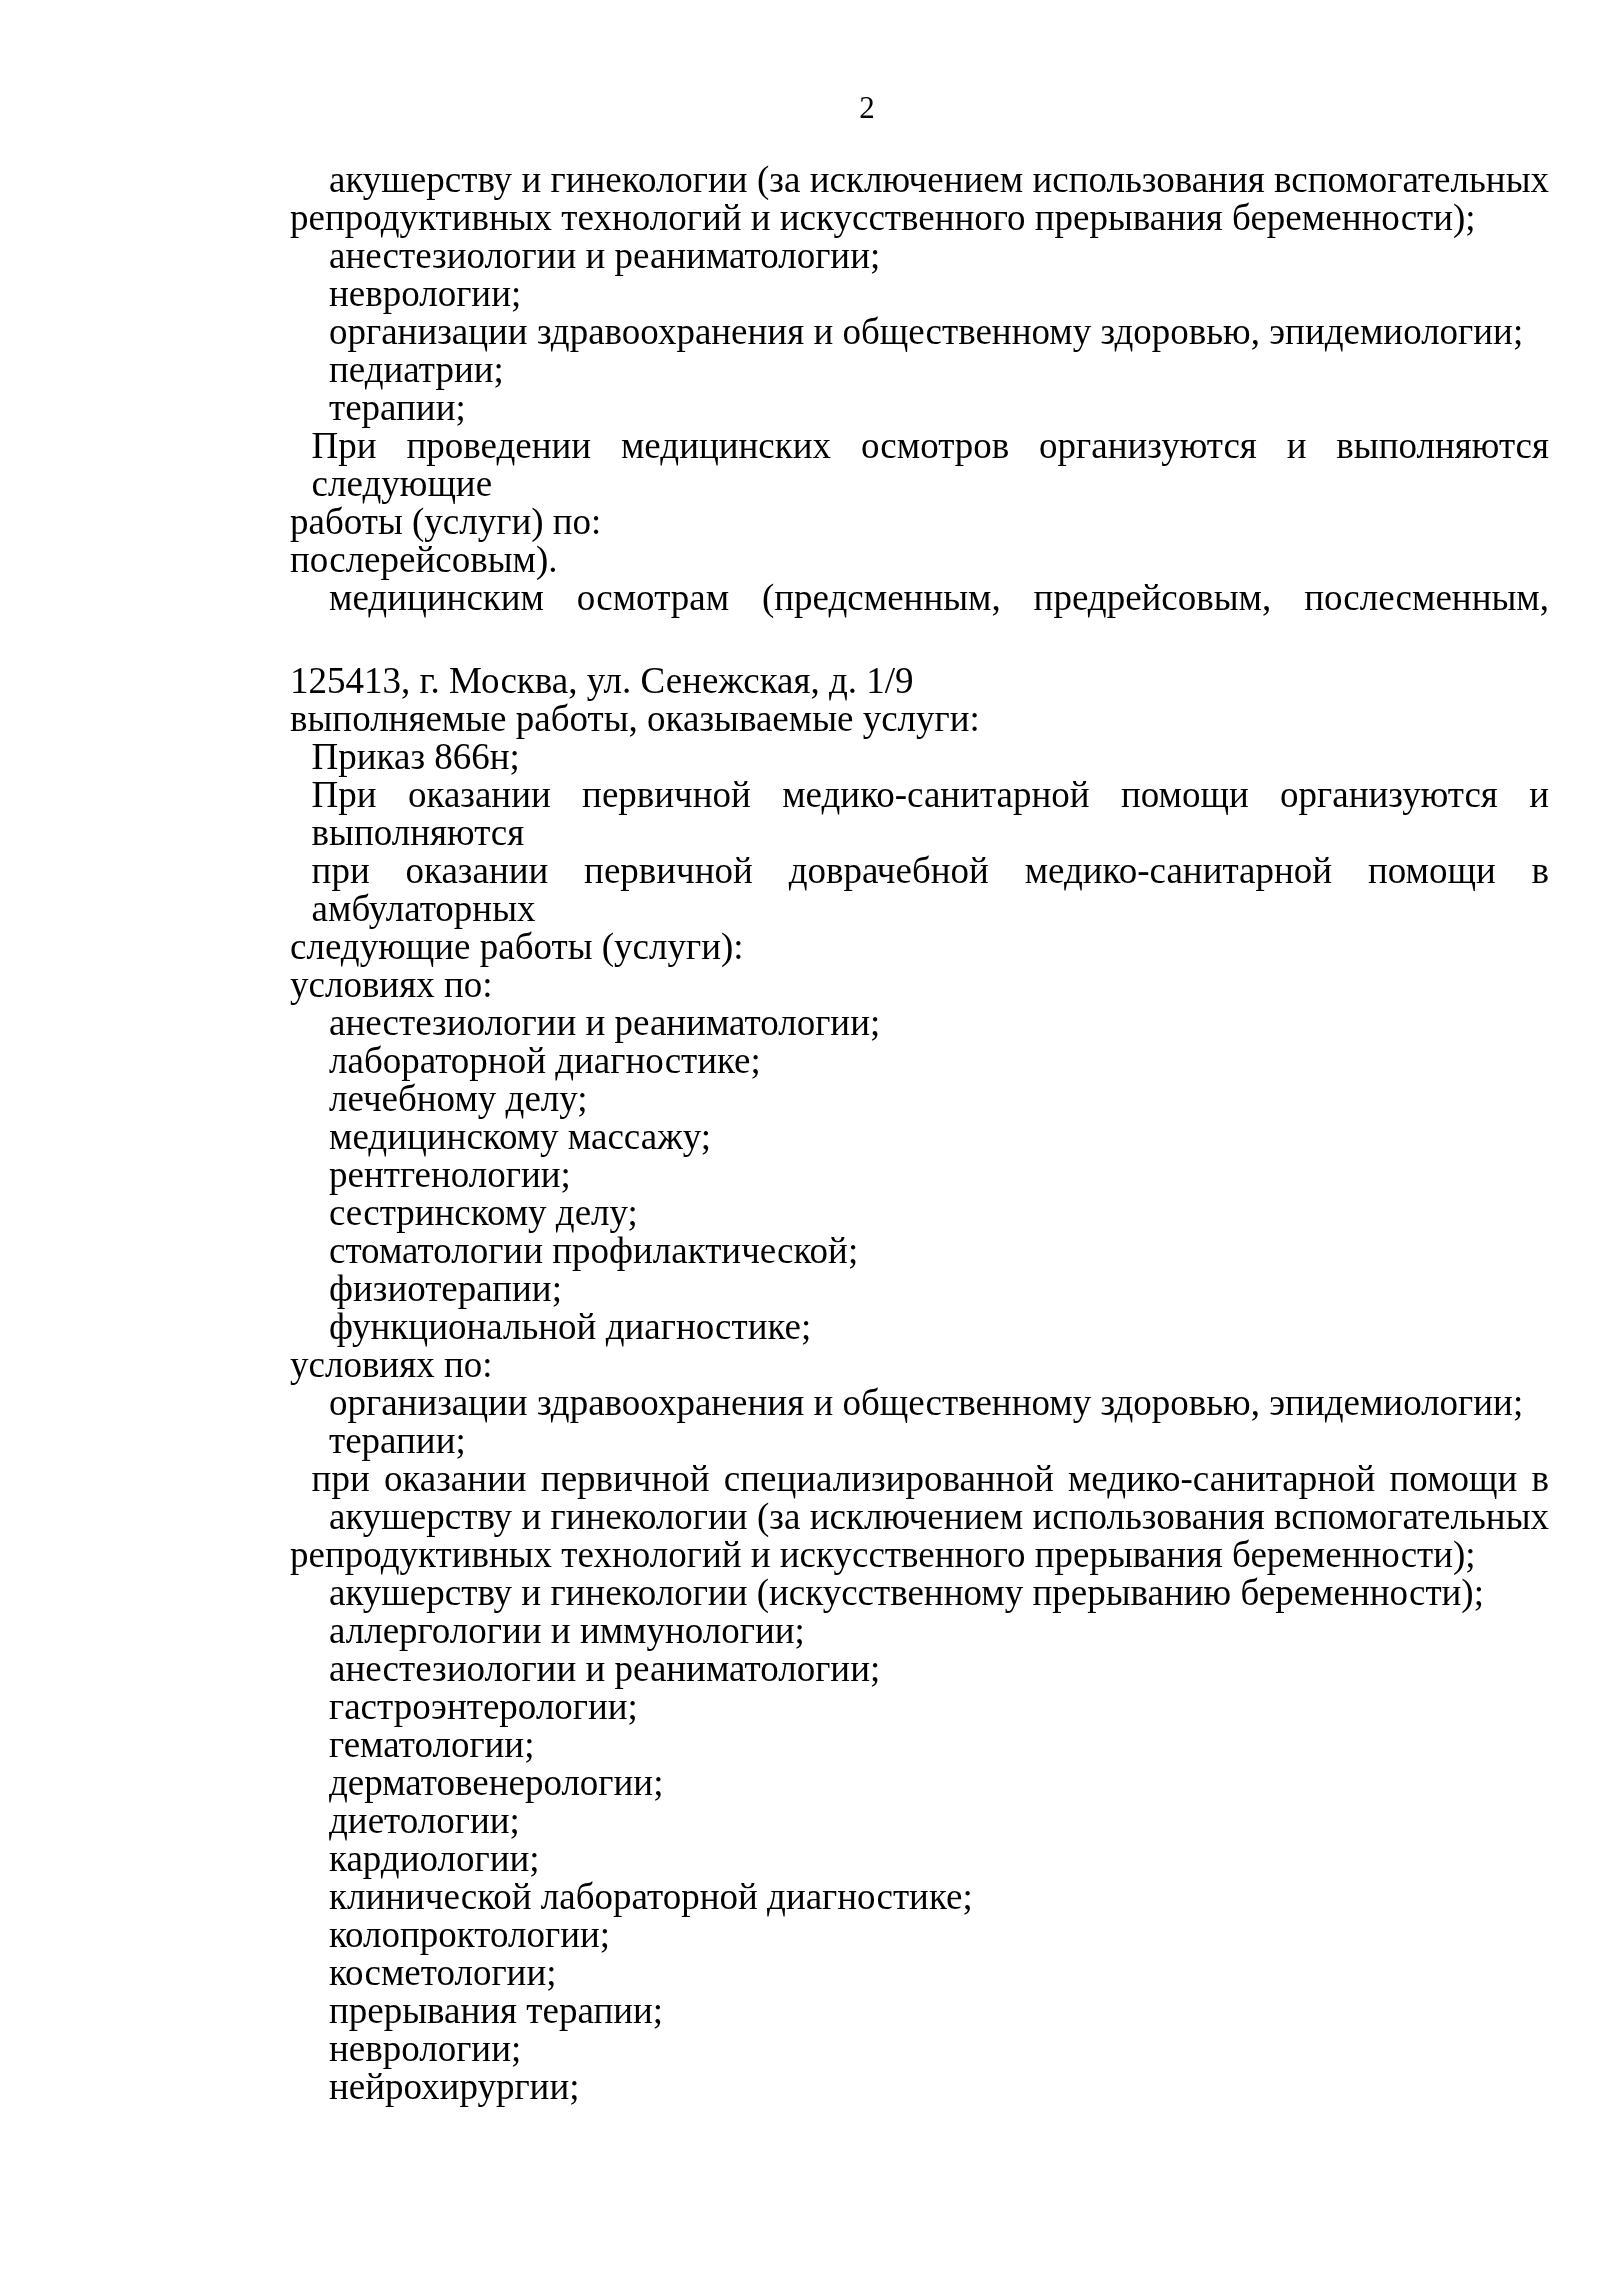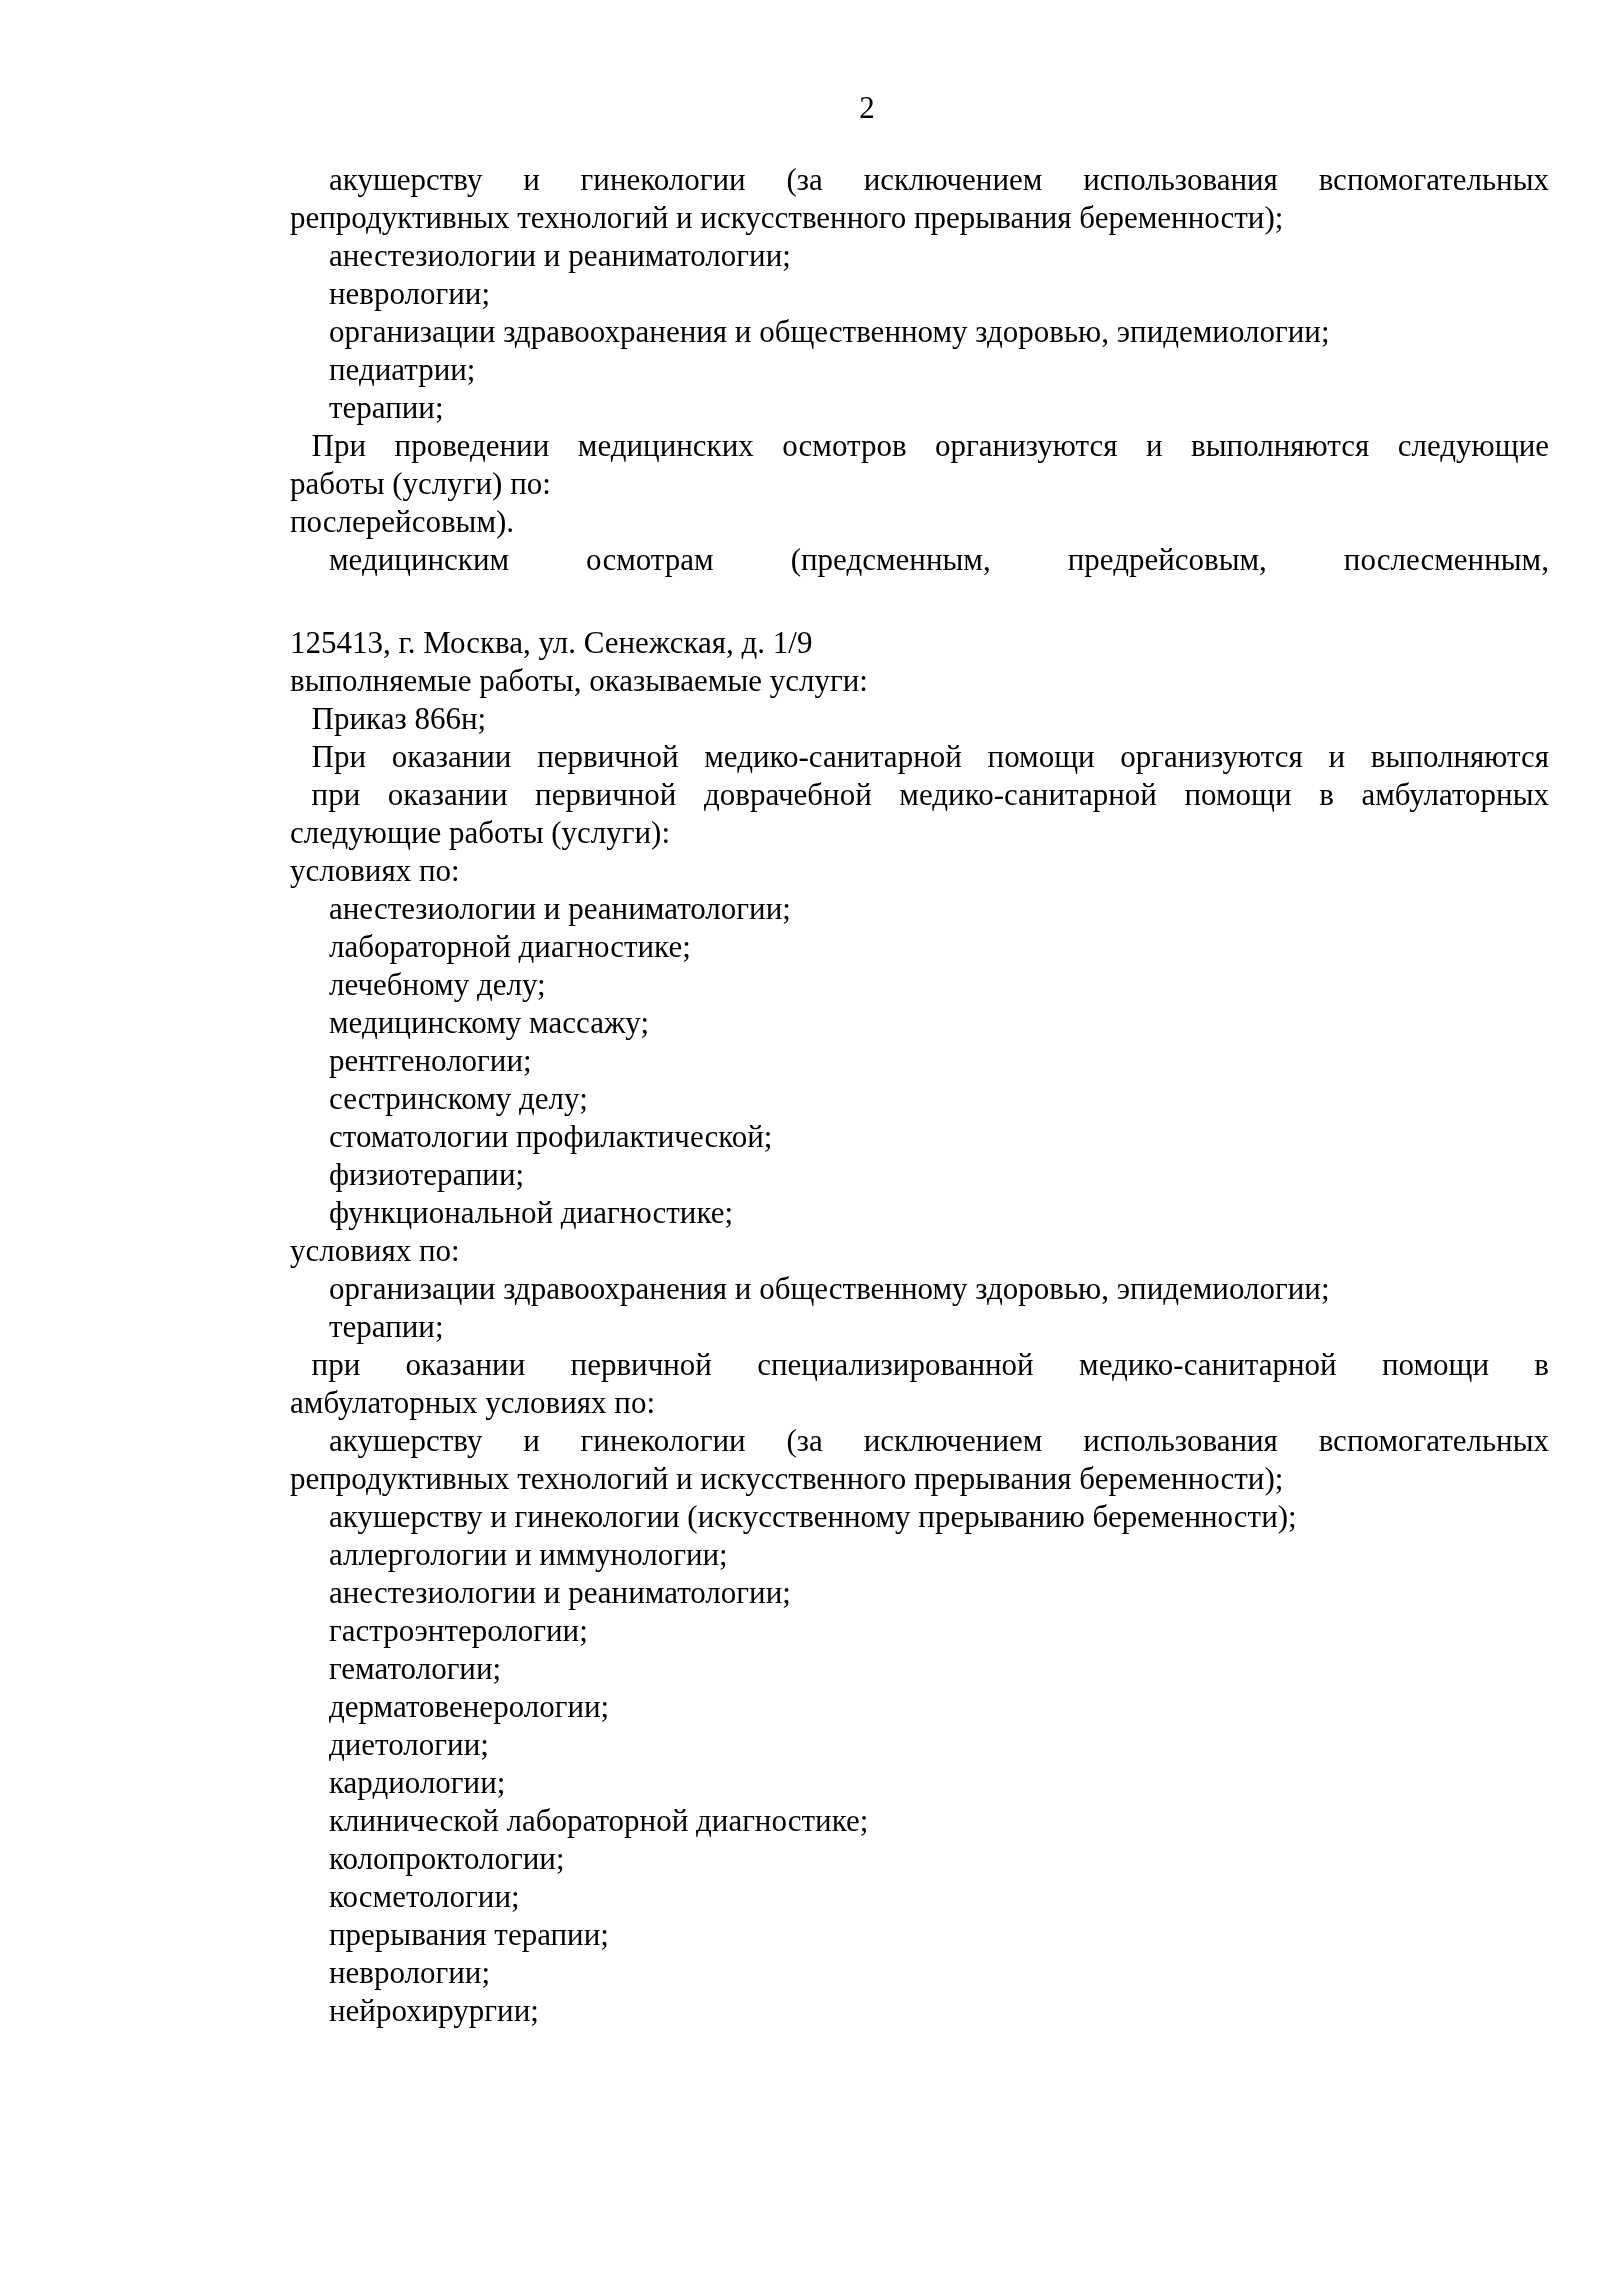--- a/index.html
+++ b/index.html
@@ -22,21 +22,21 @@
     left: 867px;
     transform: translateX(-50%);
     font-size: 31px;
     line-height: 38px;
   }
   .doc-body {
     position: absolute;
     left: 290px;
     top: 161px;
     width: 1259px;
-    font-size: 31px;
+    font-size: 37px;
   }
   .line {
     line-height: 38px;
     min-height: 38px;
     white-space: nowrap;
   }
   .line.justify {
     white-space: normal;
     text-align: justify;
     text-align-last: justify;
@@ -76,21 +76,20 @@
       <div class="line indent2">медицинскому массажу;</div>
       <div class="line indent2">рентгенологии;</div>
       <div class="line indent2">сестринскому делу;</div>
       <div class="line indent2">стоматологии профилактической;</div>
       <div class="line indent2">физиотерапии;</div>
       <div class="line indent2">функциональной диагностике;</div>
       <div class="line">условиях по:</div>
       <div class="line indent2">организации здравоохранения и общественному здоровью, эпидемиологии;</div>
       <div class="line indent2">терапии;</div>
       <div class="line indent1 justify">при оказании первичной специализированной медико-санитарной помощи в</div>
-      <div class="line">амбулаторных условиях по:</div>
       <div class="line indent2 justify">акушерству и гинекологии (за исключением использования вспомогательных</div>
       <div class="line">репродуктивных технологий и искусственного прерывания беременности);</div>
       <div class="line indent2">акушерству и гинекологии (искусственному прерыванию беременности);</div>
       <div class="line indent2">аллергологии и иммунологии;</div>
       <div class="line indent2">анестезиологии и реаниматологии;</div>
       <div class="line indent2">гастроэнтерологии;</div>
       <div class="line indent2">гематологии;</div>
       <div class="line indent2">дерматовенерологии;</div>
       <div class="line indent2">диетологии;</div>
       <div class="line indent2">кардиологии;</div>

